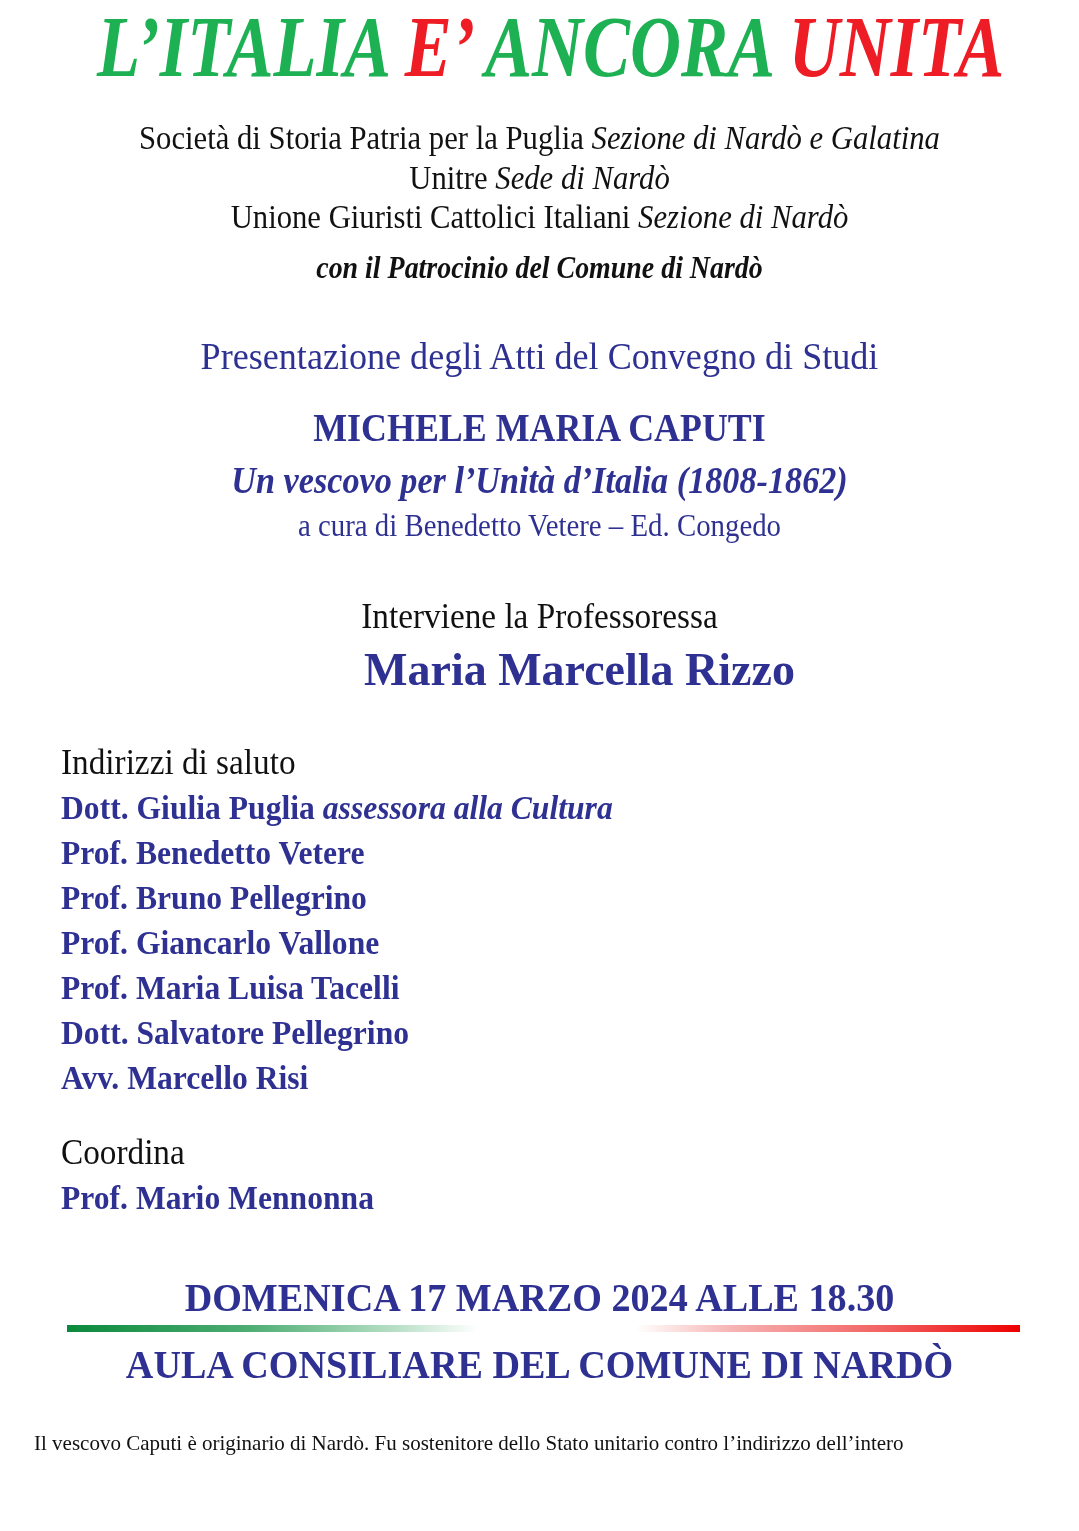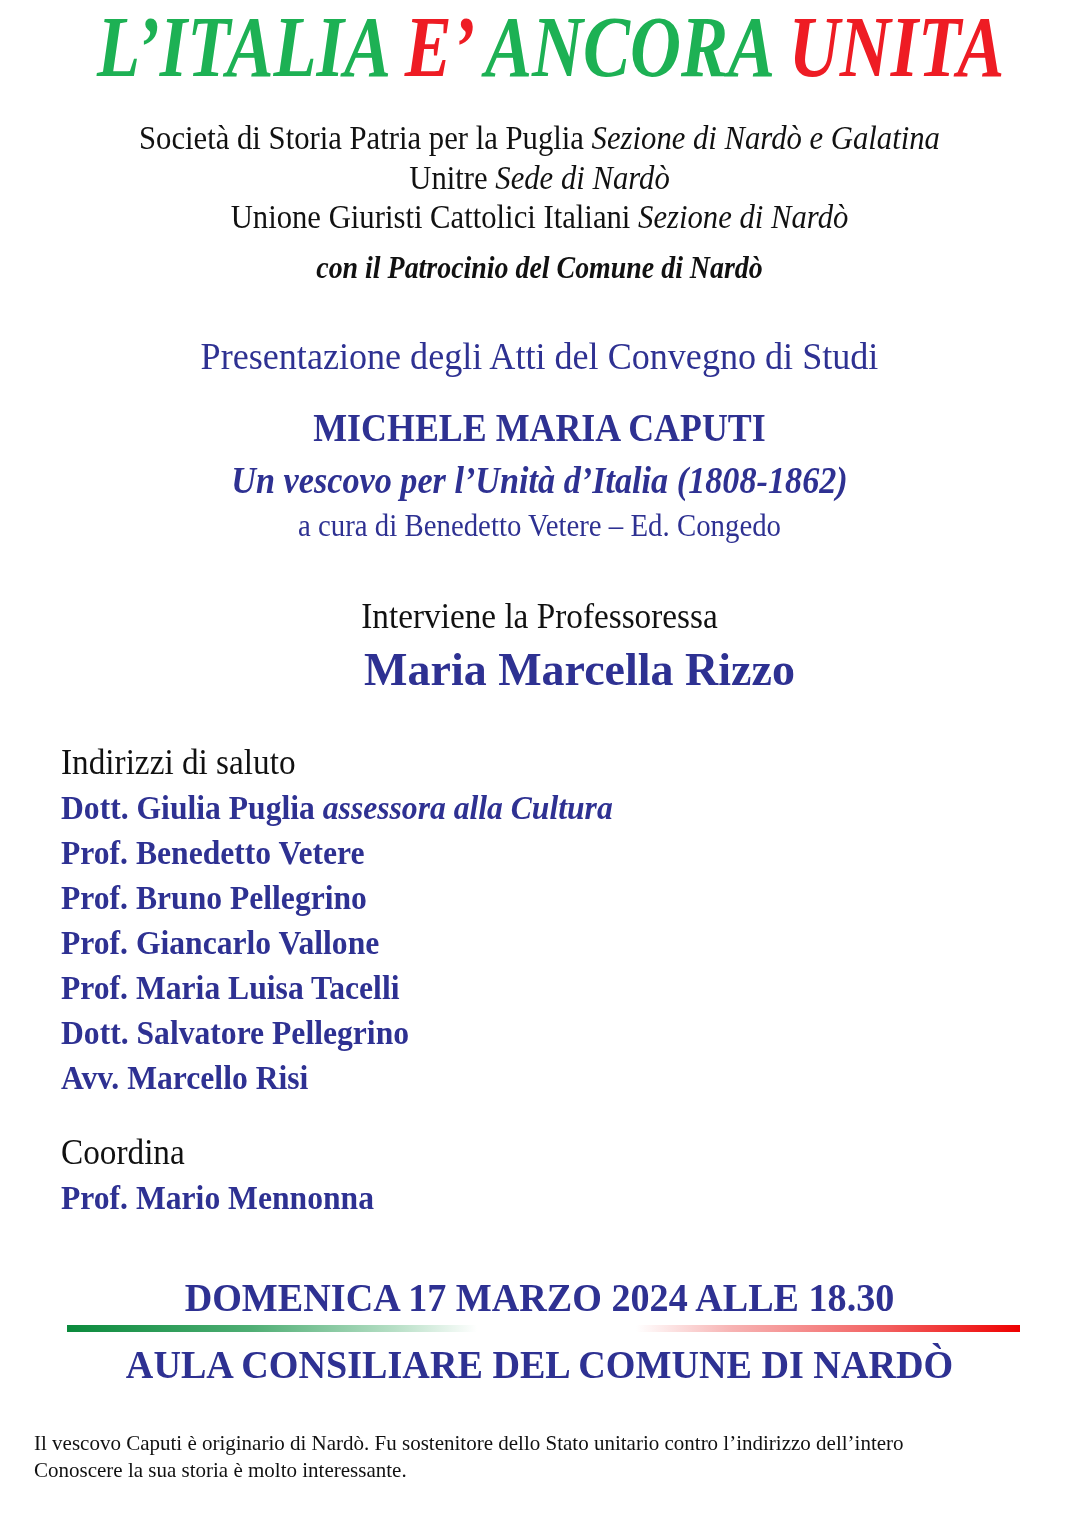--- a/index.html
+++ b/index.html
@@ -99,14 +99,13 @@
   <div class="person blue">Prof. Mario Mennonna</div>
 </div>
 
 <div class="abs center date blue" style="top:1274px;">DOMENICA 17 MARZO 2024 ALLE 18.30</div>
 <div class="abs bar-green"></div>
 <div class="abs bar-red"></div>
 <div class="abs center venue blue" style="top:1341px;">AULA CONSILIARE DEL COMUNE DI NARDÒ</div>
 
 <div class="abs note">
   <div>Il vescovo Caputi è originario di Nardò. Fu sostenitore dello Stato unitario contro l’indirizzo dell’intero</div>
-  <div>Conoscere la sua storia è molto interessante.</div>
 </div>
 
 </body></html>

